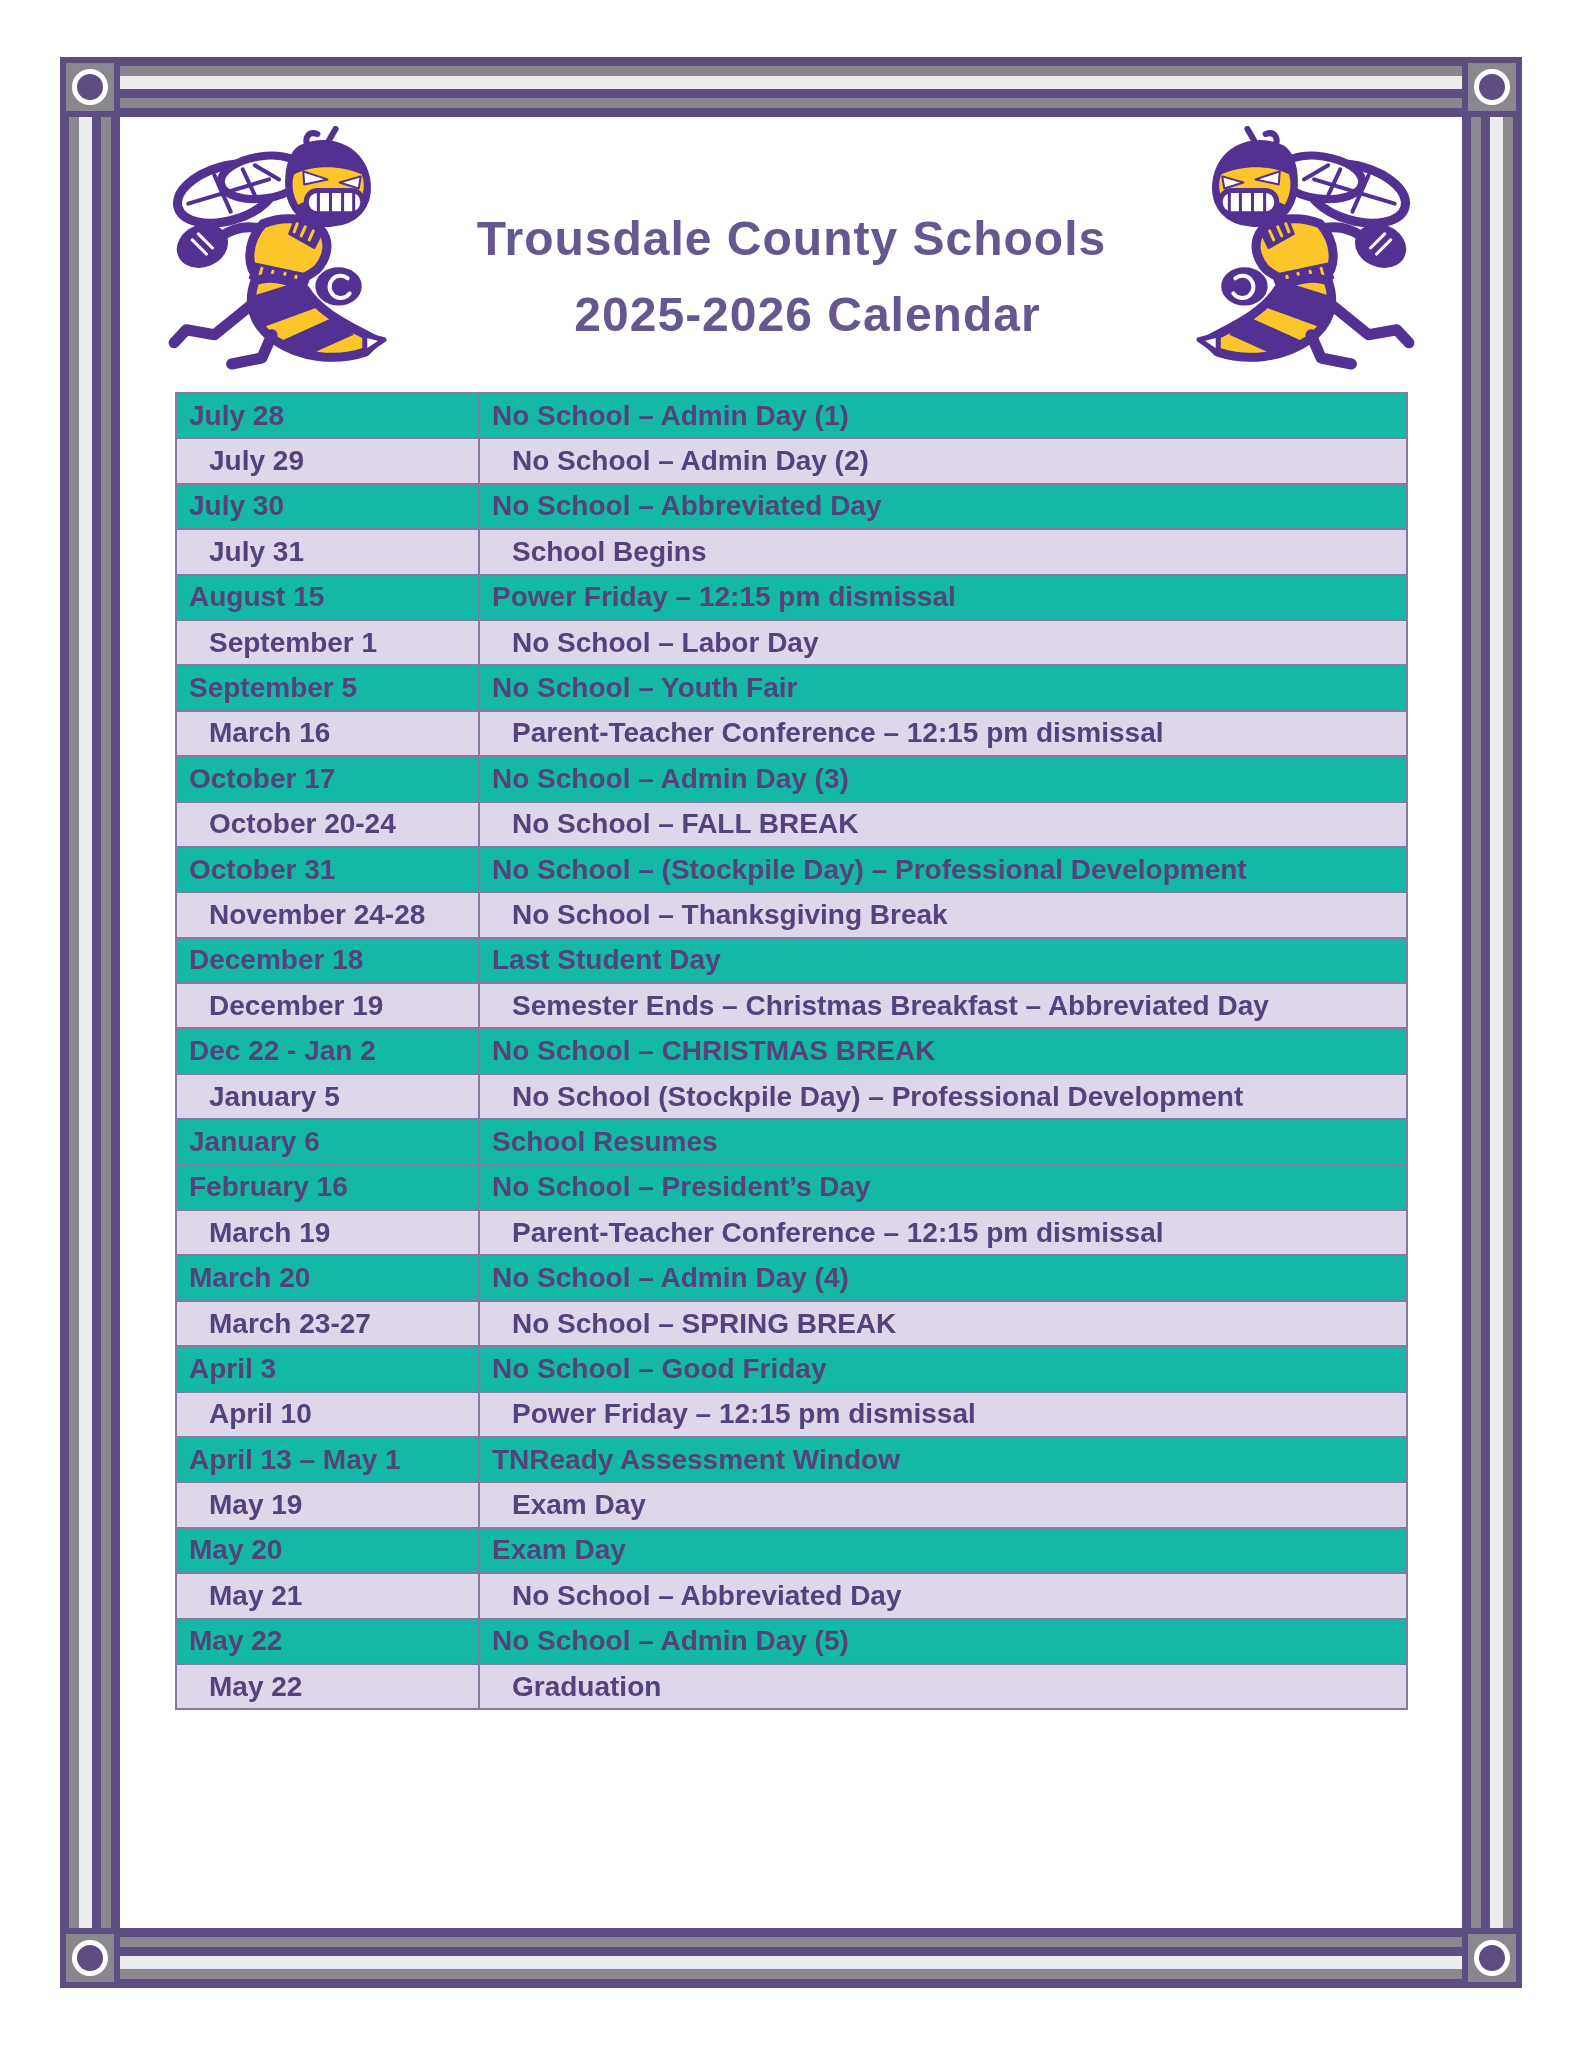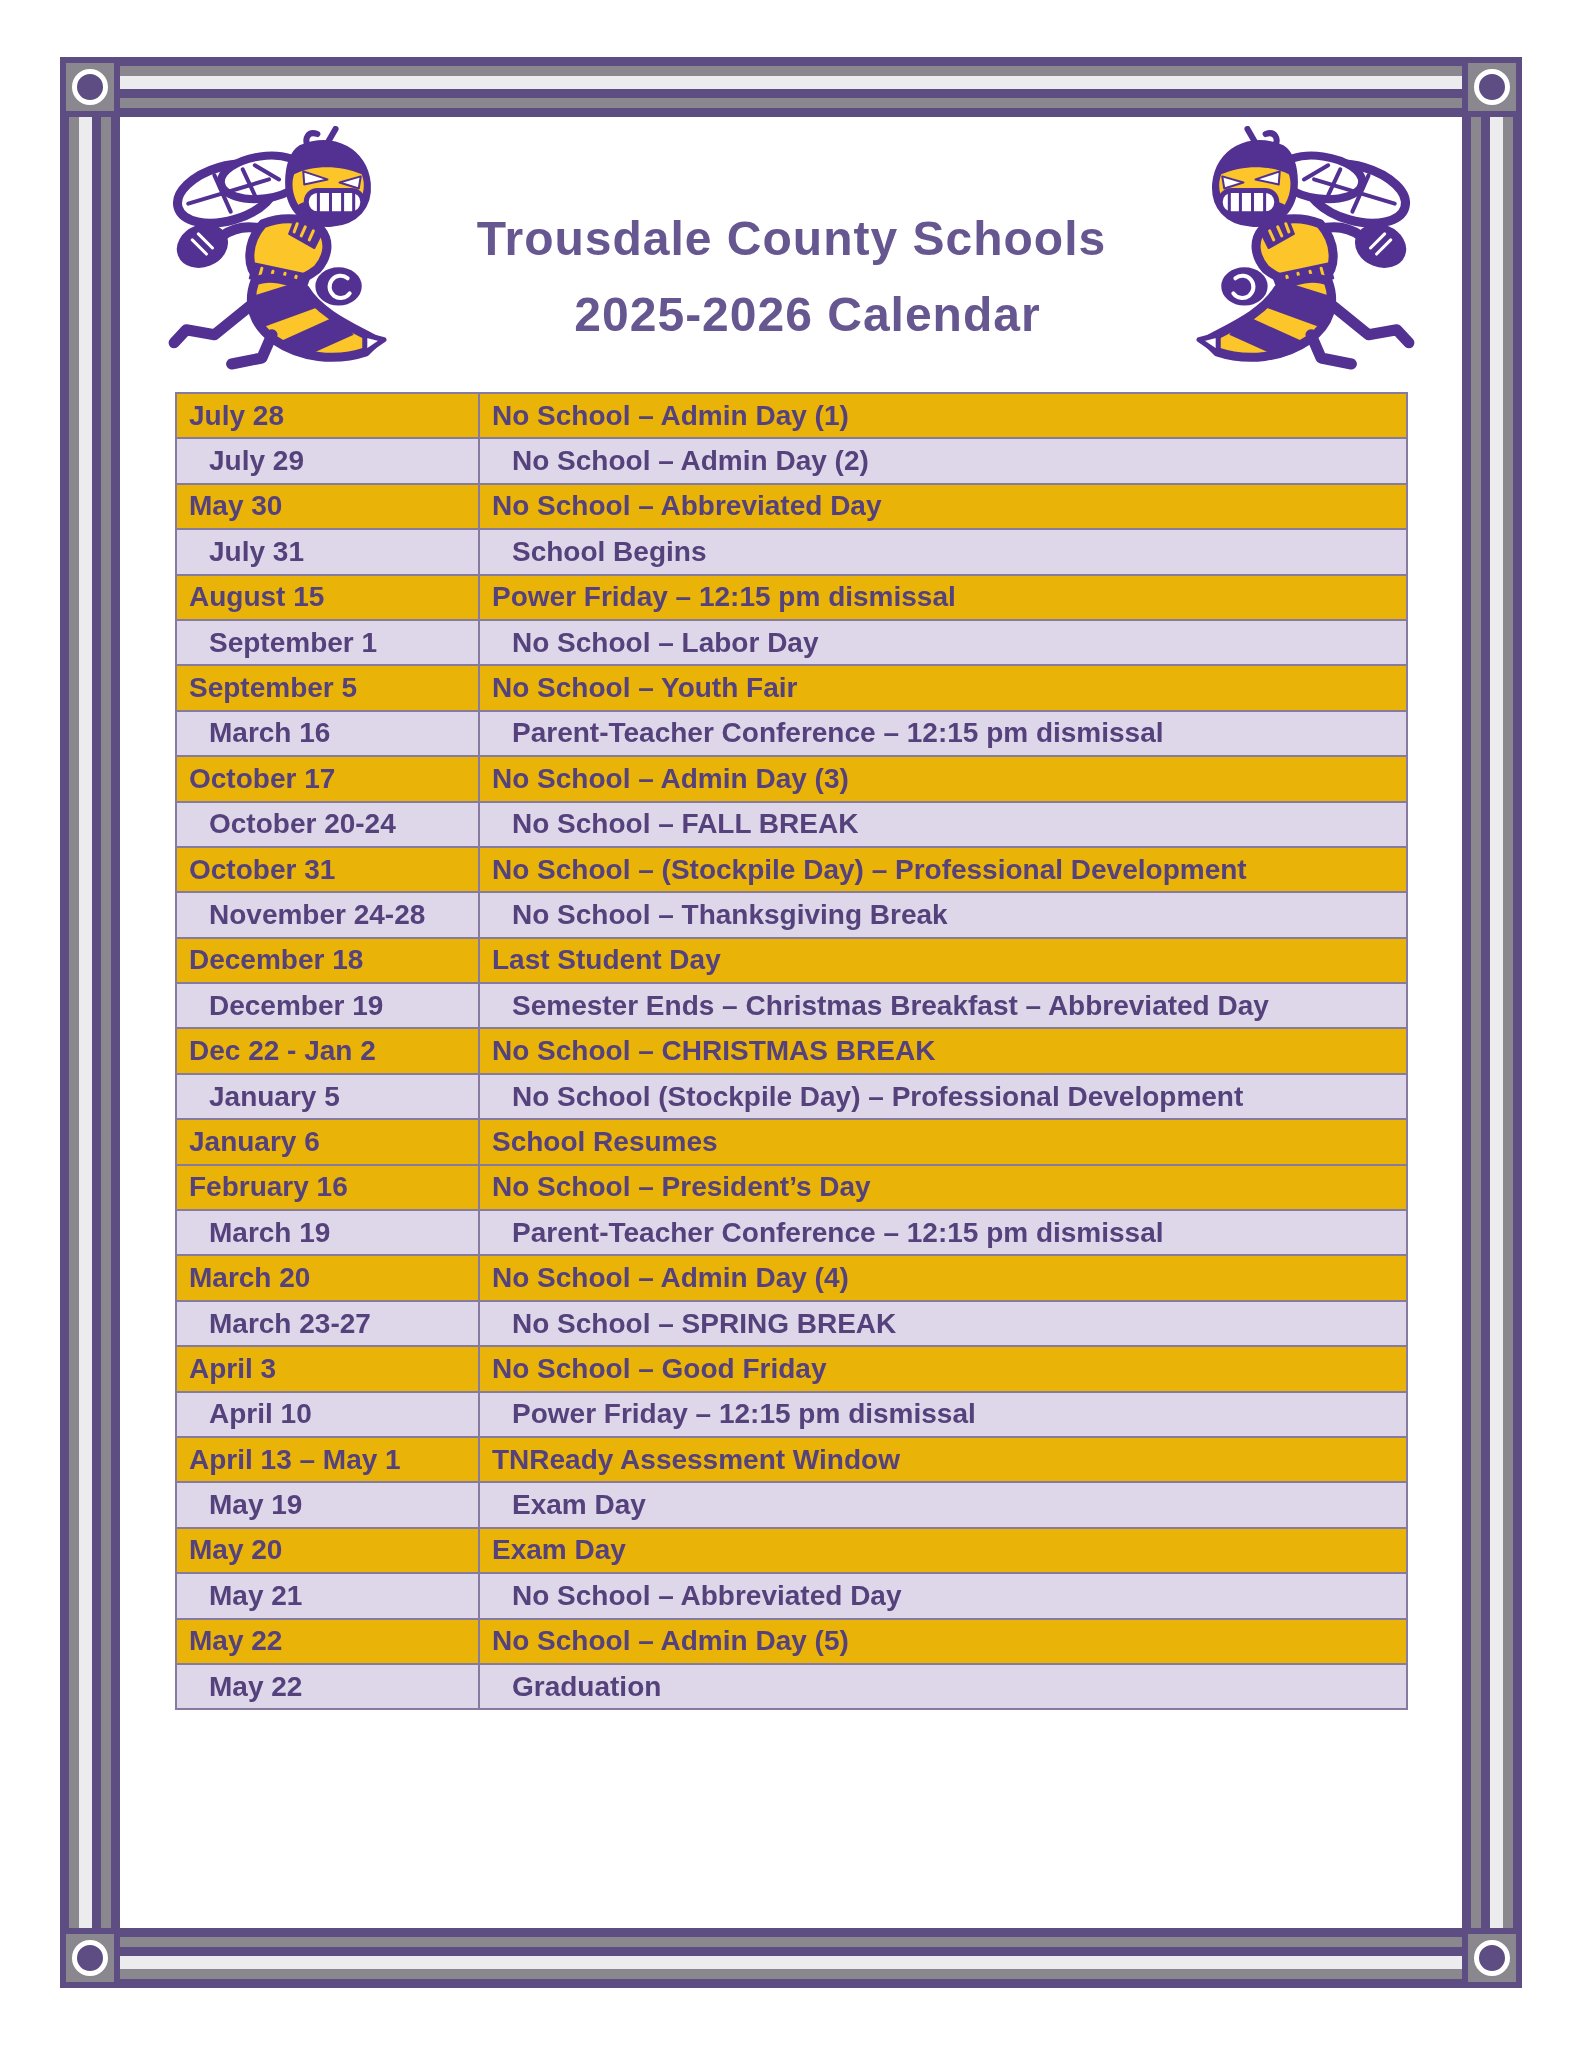--- a/index.html
+++ b/index.html
@@ -69,21 +69,21 @@
   .cal-table{
     position:absolute;left:175px;top:392px;width:1233px;
     border-collapse:collapse;table-layout:fixed;
   }
   .cal-table td{
     border:2px solid var(--table-border,#867b9f);
     height:43.4px;padding:0 8px 0 12px;
     font-size:28px;font-weight:bold;
     color:var(--table-text,#55427c);
     white-space:nowrap;overflow:hidden;
-    background:#eab308;
+    background:#14b8a6;
   }
   .cal-table col.c-date{width:303px;}
   .cal-table tr.alt td{background:var(--row-alt,#ded6e9);padding-left:32px;}
 </style>
 </head>
 <body style="--frame-purple: #5d4d82; --frame-gray: #8a888e; --frame-light: #ececee; --title-text: #675790; --table-text: #55427c; --table-border: #867b9f; --row-alt: #ded6e9; --mascot-purple: #533192; --mascot-yellow: #fcc52a;">
 
 <div class="strip strip-top"></div>
 <div class="strip strip-bottom"></div>
 <div class="strip strip-left"></div>
@@ -205,21 +205,21 @@
   <tbody>
       <tr>
         <td>July 28</td>
         <td>No School – Admin Day (1)</td>
       </tr>
       <tr class="alt">
         <td>July 29</td>
         <td>No School – Admin Day (2)</td>
       </tr>
       <tr>
-        <td>May 30</td>
+        <td>July 30</td>
         <td>No School – Abbreviated Day</td>
       </tr>
       <tr class="alt">
         <td>July 31</td>
         <td>School Begins</td>
       </tr>
       <tr>
         <td>August 15</td>
         <td>Power Friday – 12:15 pm dismissal</td>
       </tr>

